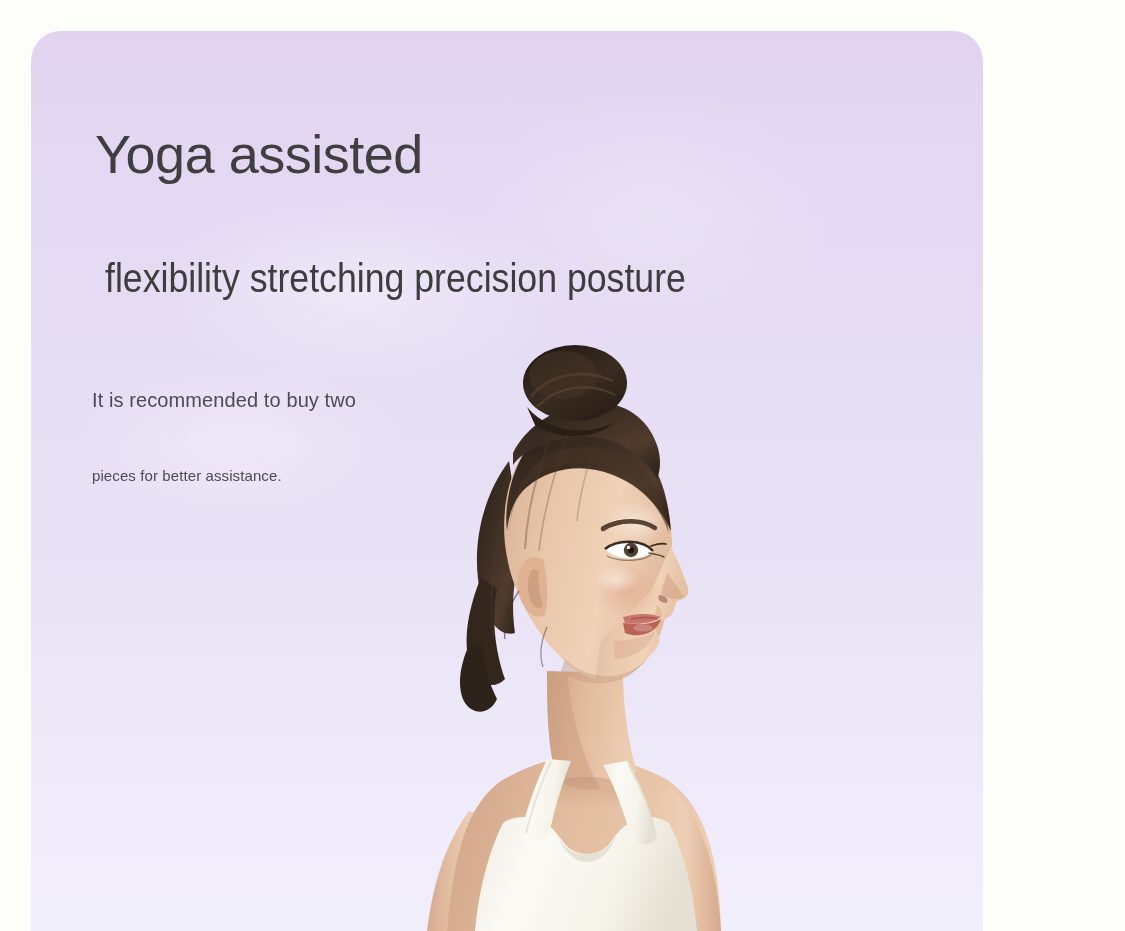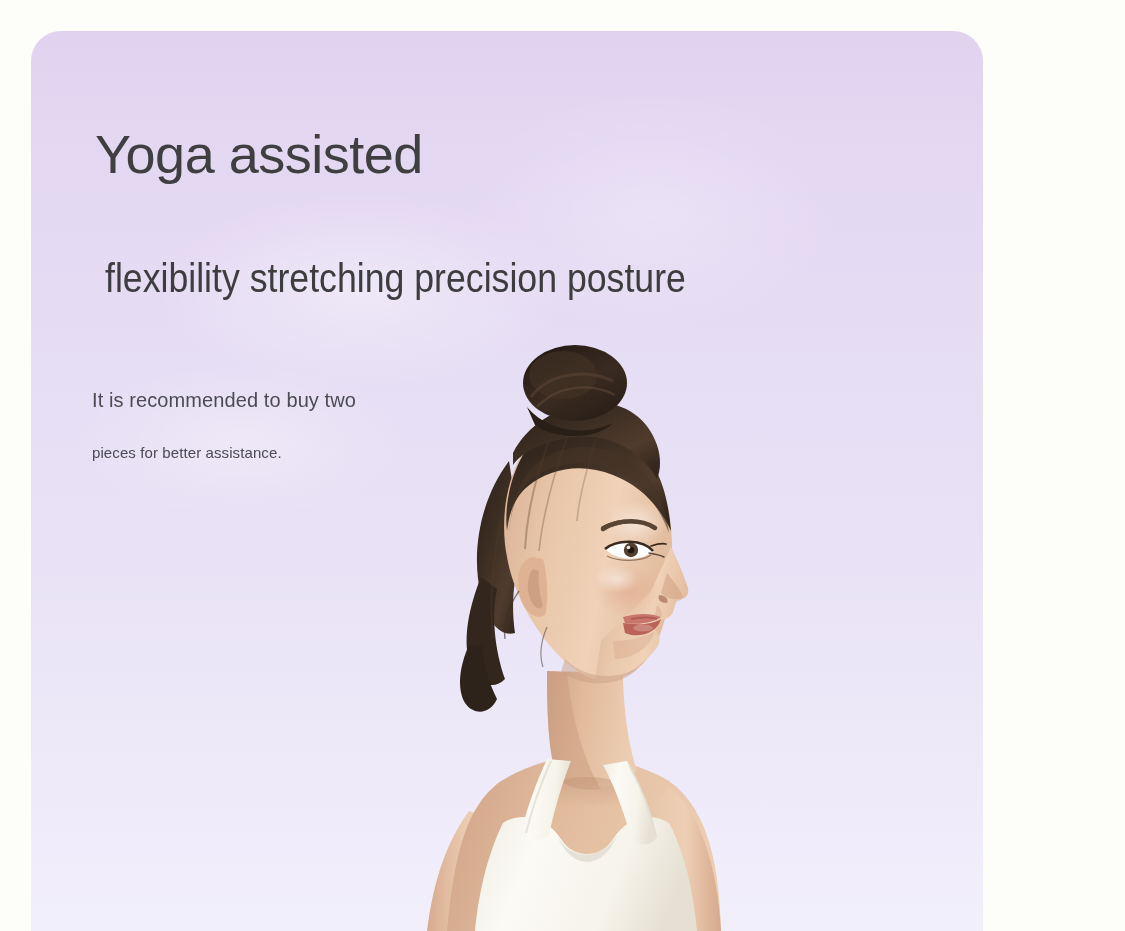--- a/index.html
+++ b/index.html
@@ -97,21 +97,21 @@
     left: 61px;
     color: #4b4b54;
     white-space: nowrap;
   }
   .bodyline.l1 {
     top: 358px;
     font-size: 20px;
     letter-spacing: 0.1px;
   }
   .bodyline.l2 {
-    top: 413px;
+    top: 436px;
     font-size: 15px;
     letter-spacing: 0.1px;
   }
 
   
   .model-wrap {
     position: absolute;
     left: 0;
     top: 0;
     width: 100%;

